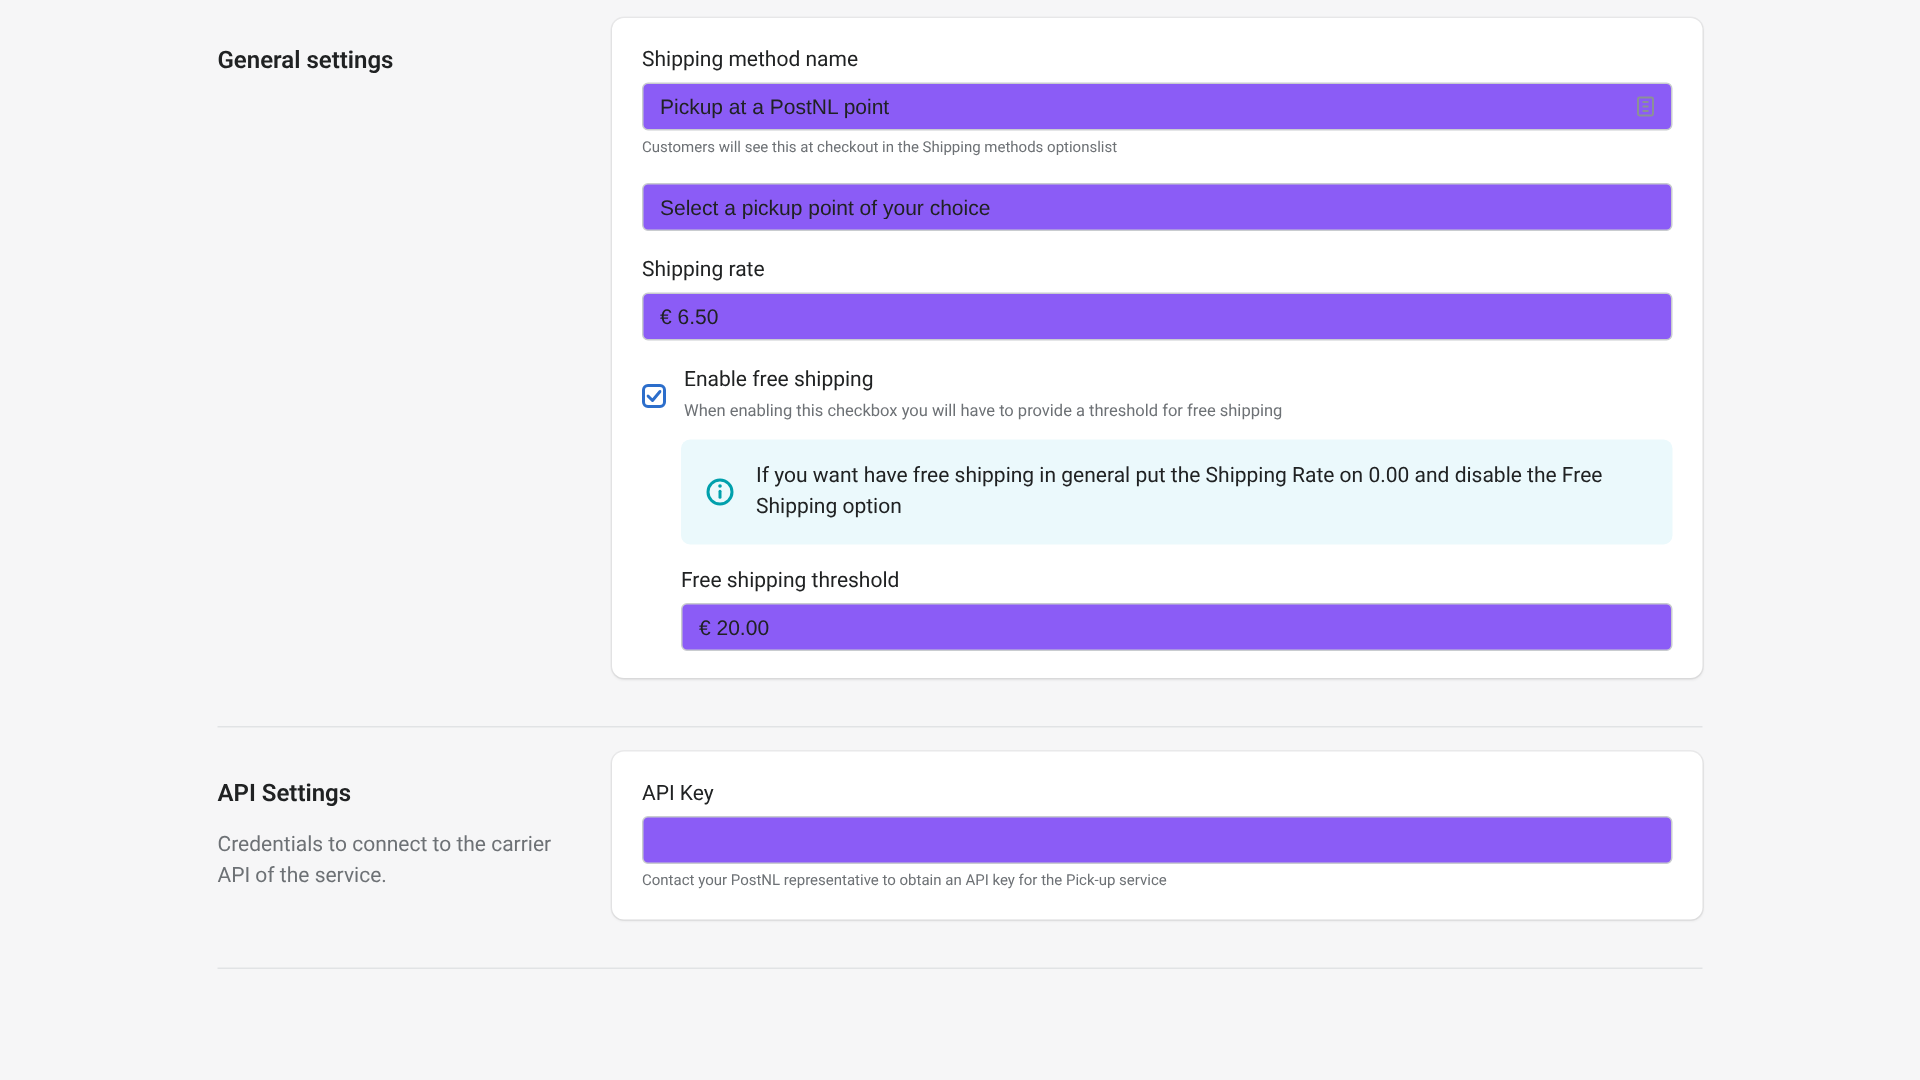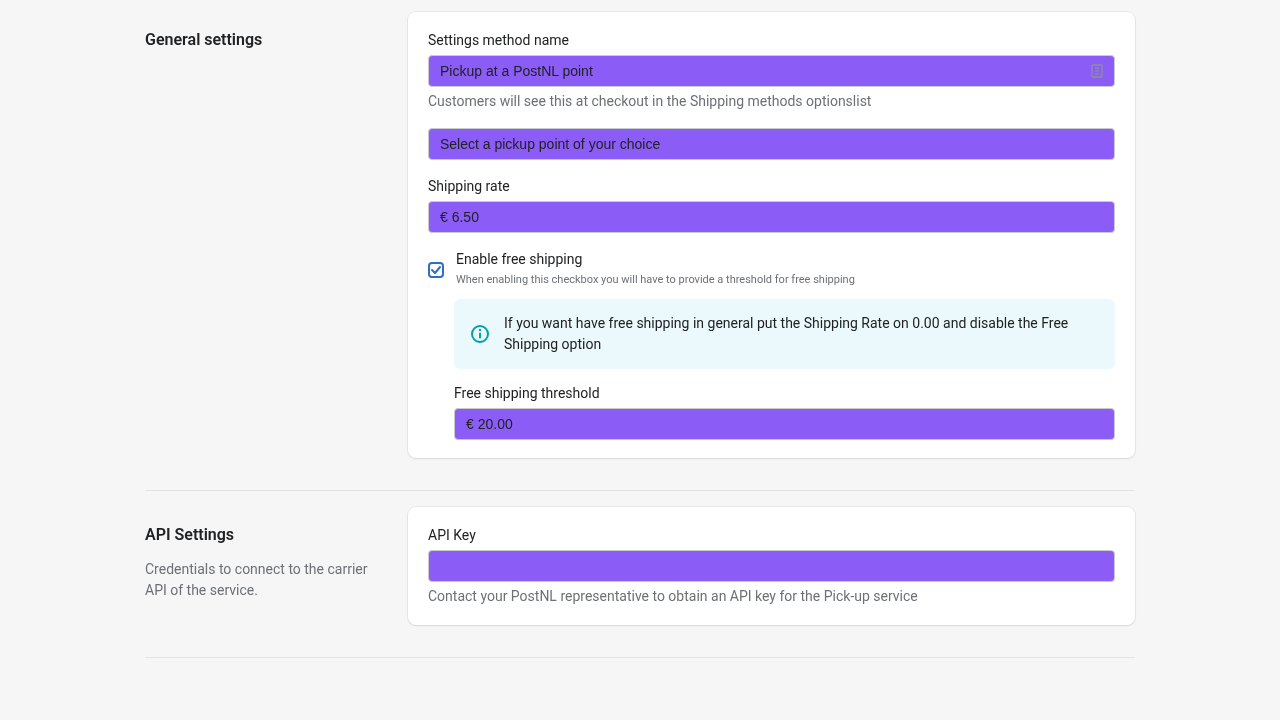--- a/index.html
+++ b/index.html
@@ -71,21 +71,21 @@
     right: 10px;
     top: 50%;
     transform: translateY(-50%);
     width: 16px;
     height: 16px;
     display: flex;
     align-items: center;
     justify-content: center;
   }
   .help-text {
-    font-size: 14px;
+    font-size: 10px;
     color: #6d7175;
     margin-top: 4px;
   }
   .checkbox-row {
     display: flex;
     align-items: center;
     gap: 12px;
   }
   .checkbox {
     width: 16px;
@@ -145,21 +145,21 @@
 
 <div class="page">
 
   <div class="section">
     <div class="section-left">
       <h2>General settings</h2>
     </div>
     <div class="card">
 
       <div class="field">
-        <label class="field-label">Settings method name</label>
+        <label class="field-label">Shipping method name</label>
         <div class="input-wrap">
           <input class="input" type="text" value="Pickup at a PostNL point" style="">
           <span class="input-suffix-icon">
             <svg viewBox="0 0 16 16" fill="none" stroke="#8c9196" stroke-width="1.3">
               <rect x="3" y="2" width="10" height="12" rx="1"></rect>
               <line x1="6" y1="5" x2="10" y2="5"></line>
               <line x1="6" y1="8" x2="10" y2="8"></line>
               <line x1="6" y1="11" x2="10" y2="11"></line>
             </svg>
           </span>

